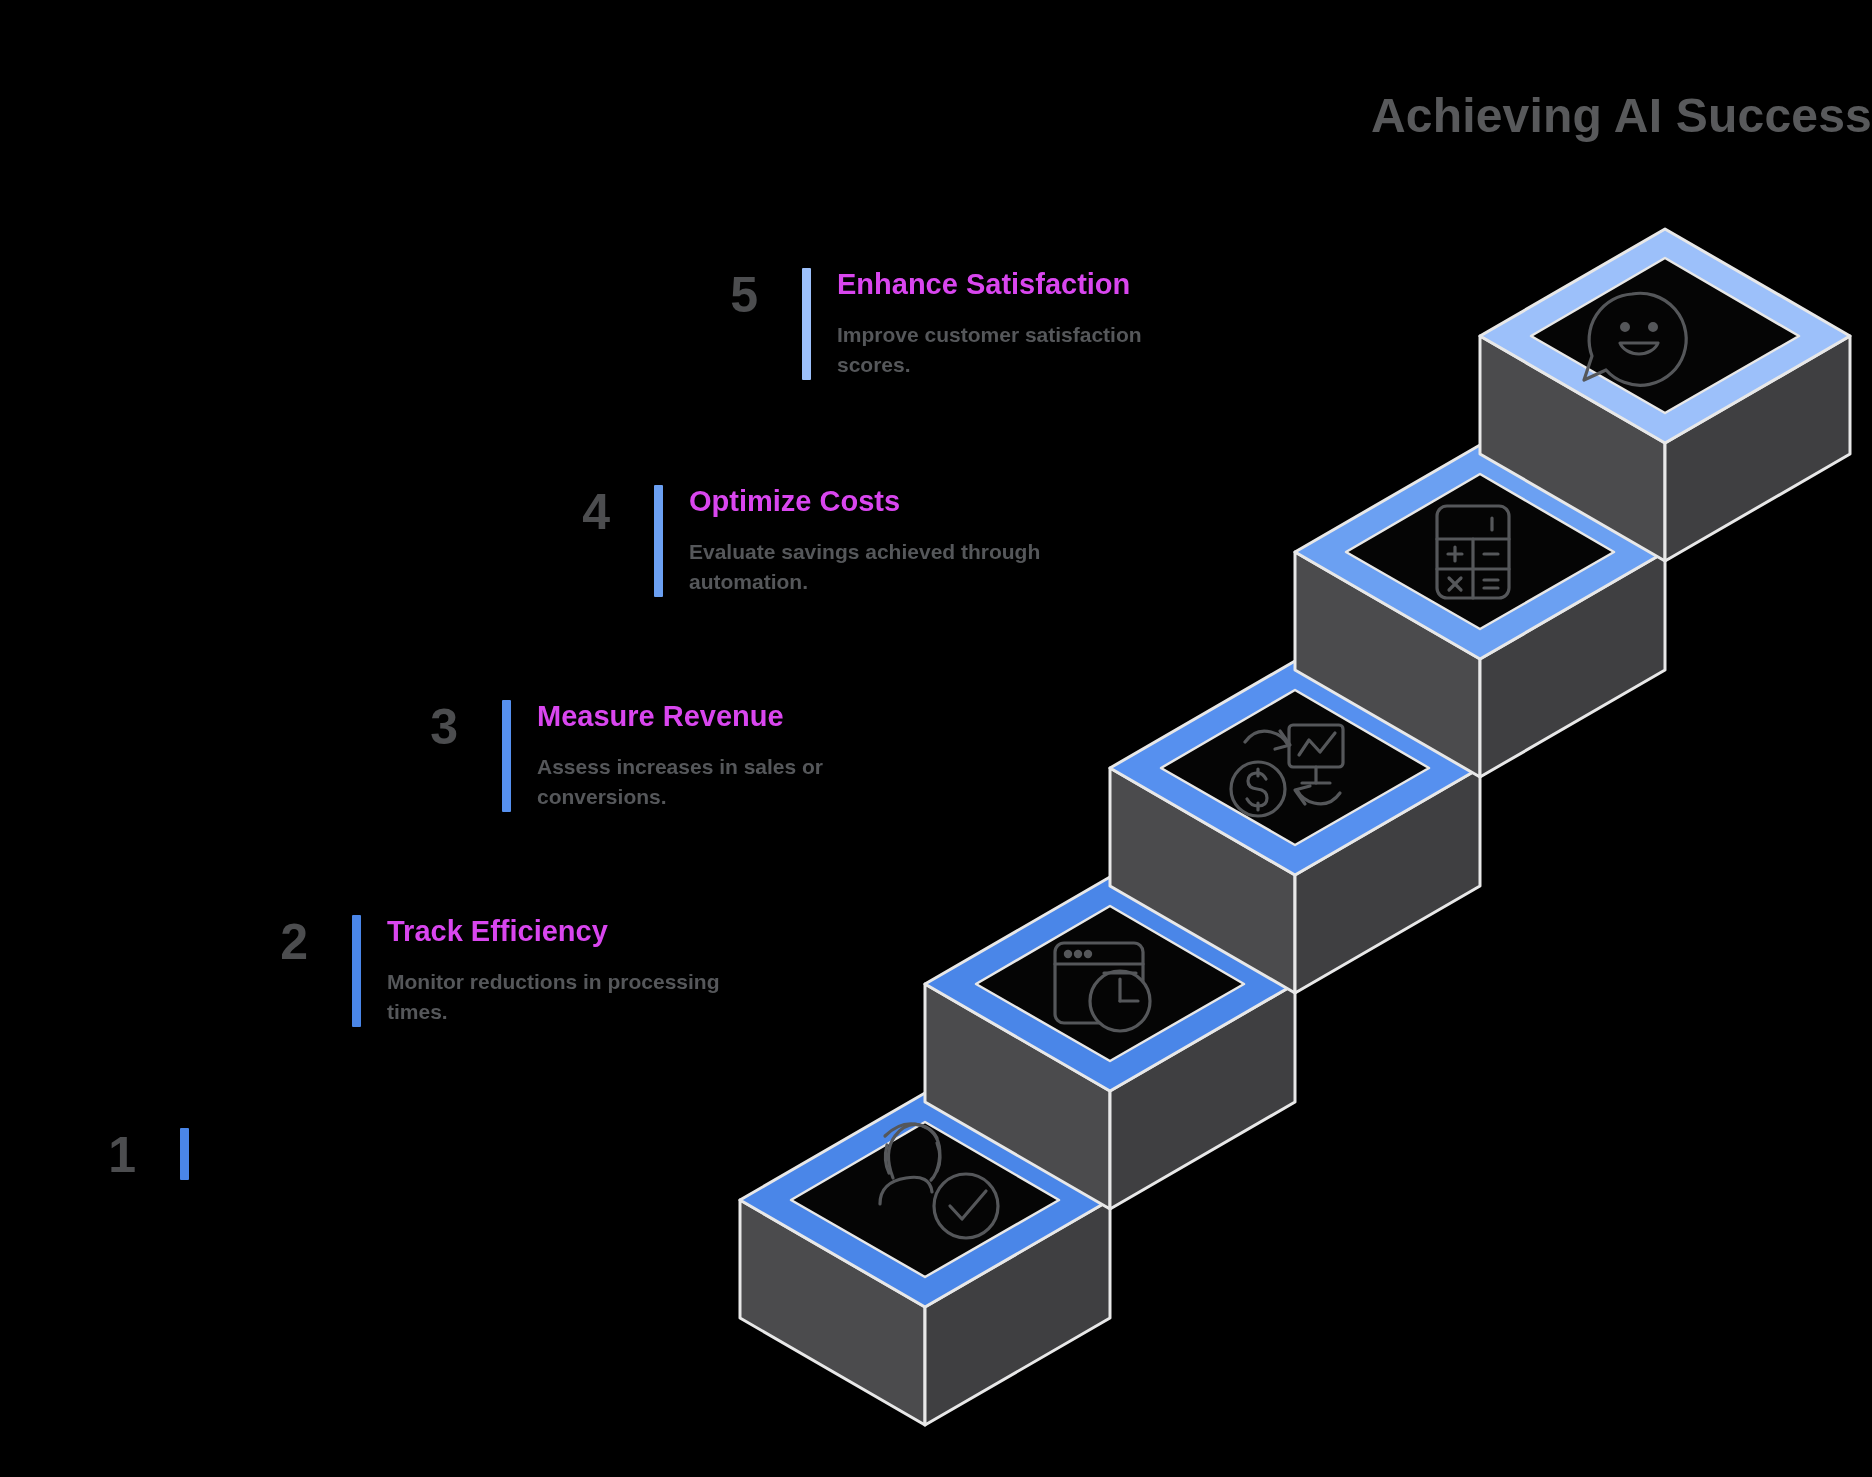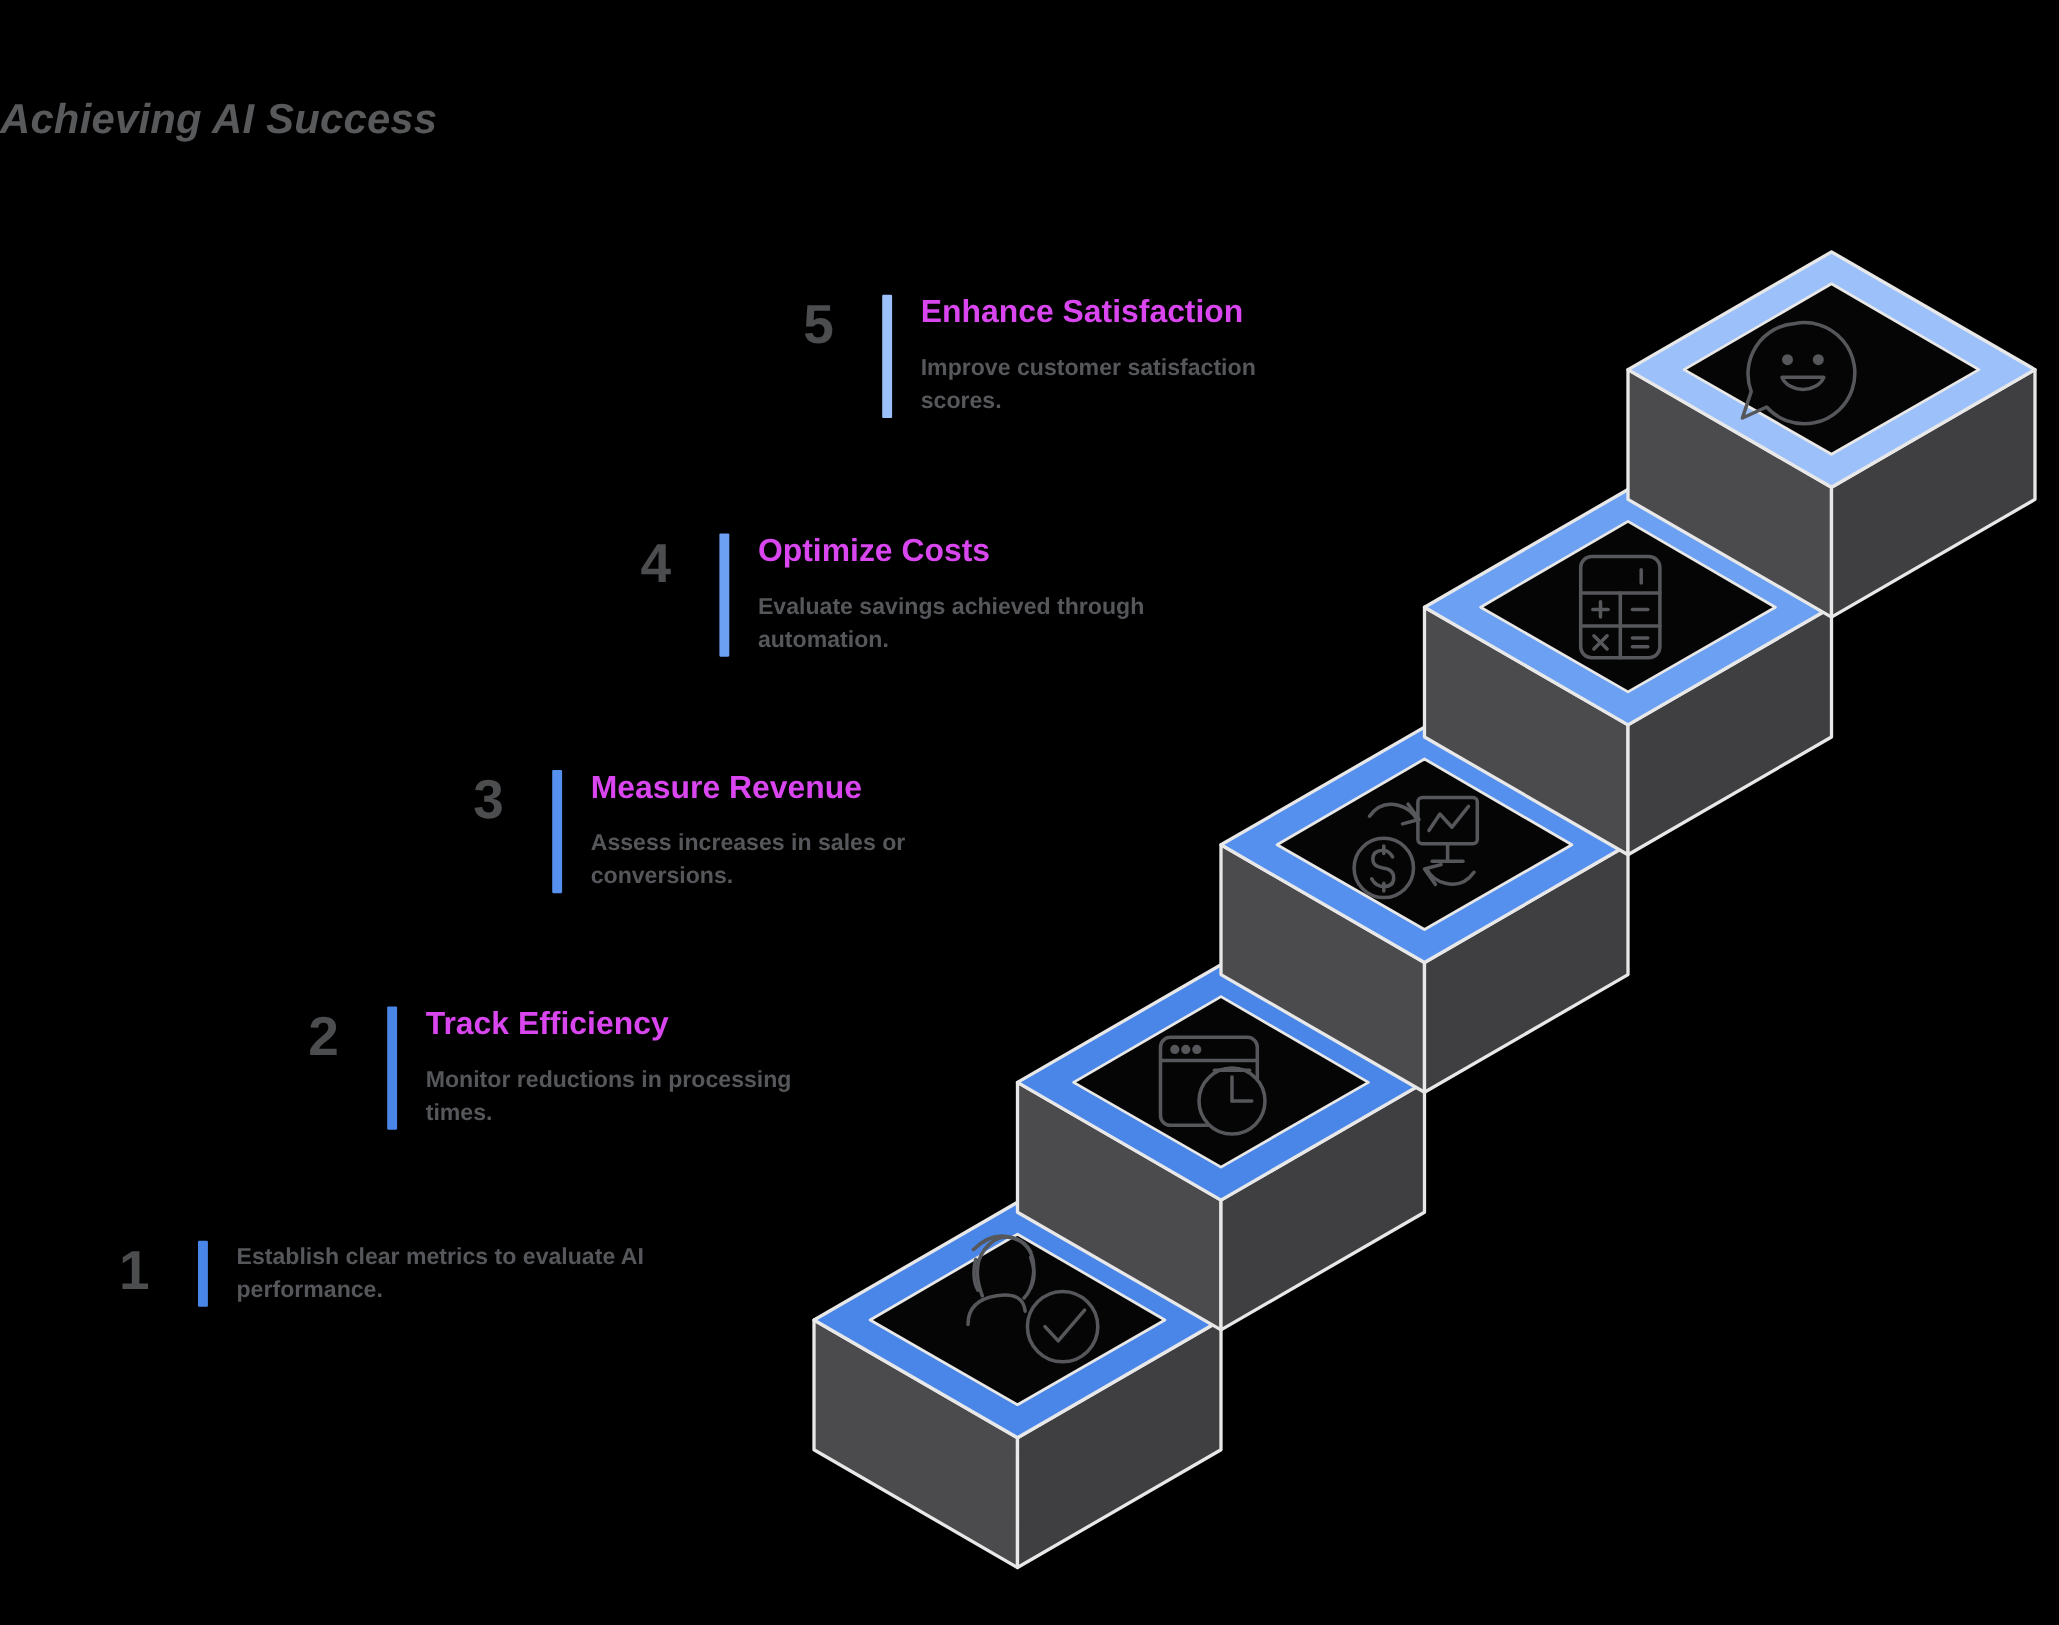--- a/index.html
+++ b/index.html
@@ -15,27 +15,26 @@
     font-family: "Liberation Sans", sans-serif;
     -webkit-font-smoothing: antialiased;
   }
 
   
   #chart-title {
     position: absolute;
     left: 0;
     top: 88px;
     width: 1872px;
-    text-align: left;
-    font-size: 38px;
+    text-align: right;
+    font-size: 48px;
     font-weight: bold;
     color: #58595b;
     letter-spacing: 0.2px;
     white-space: nowrap;
-    font-style: italic;
   }
 
   
   #staircase {
     position: absolute;
     left: 0;
     top: 0;
     width: 1872px;
     height: 1477px;
     pointer-events: none;
@@ -234,15 +233,14 @@
   <div class="step-body">
     <div class="step-heading">Track Efficiency</div>
     <div class="step-desc">Monitor reductions in processing times.</div>
   </div>
 </div>
 
 <div class="step-text" id="step-text-1">
   <div class="step-number">1</div>
   <div class="step-bar" style="background:#4a86e8"></div>
   <div class="step-body">
-    <div class="step-desc">Establish clear metrics to evaluate AI performance.</div>
   </div>
 </div>
 
 </body></html>

